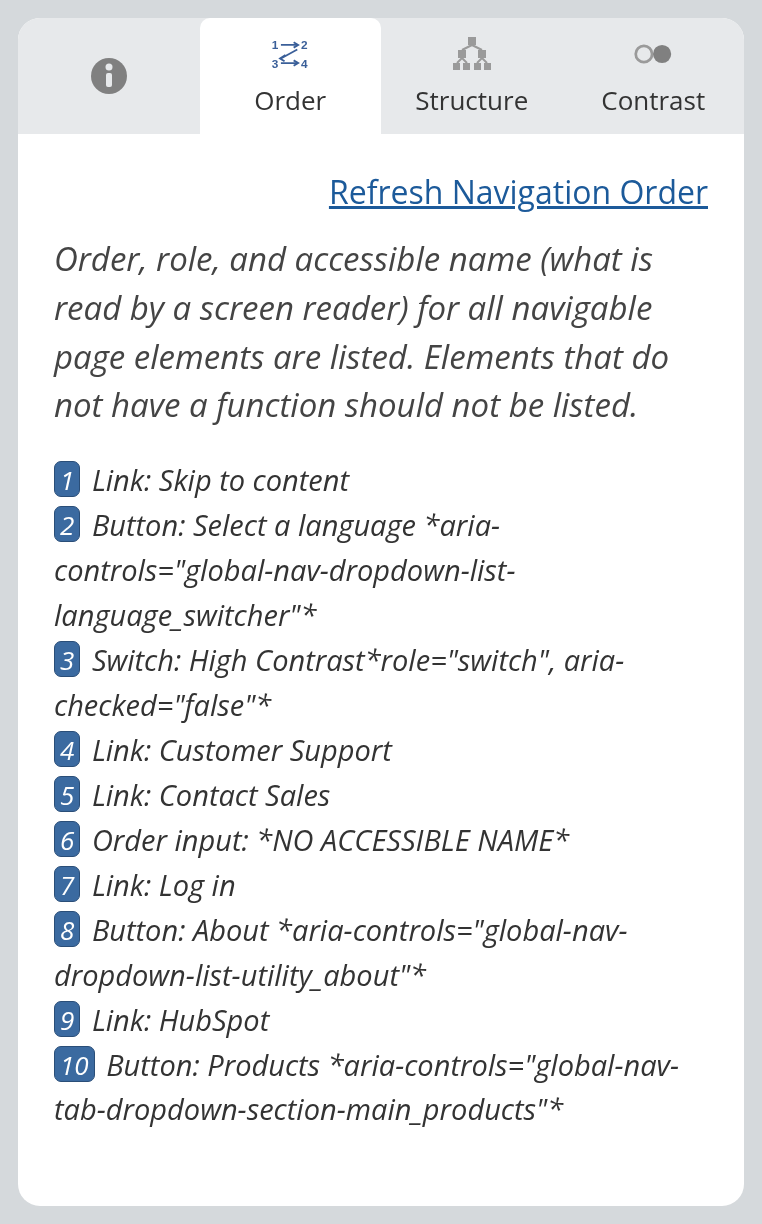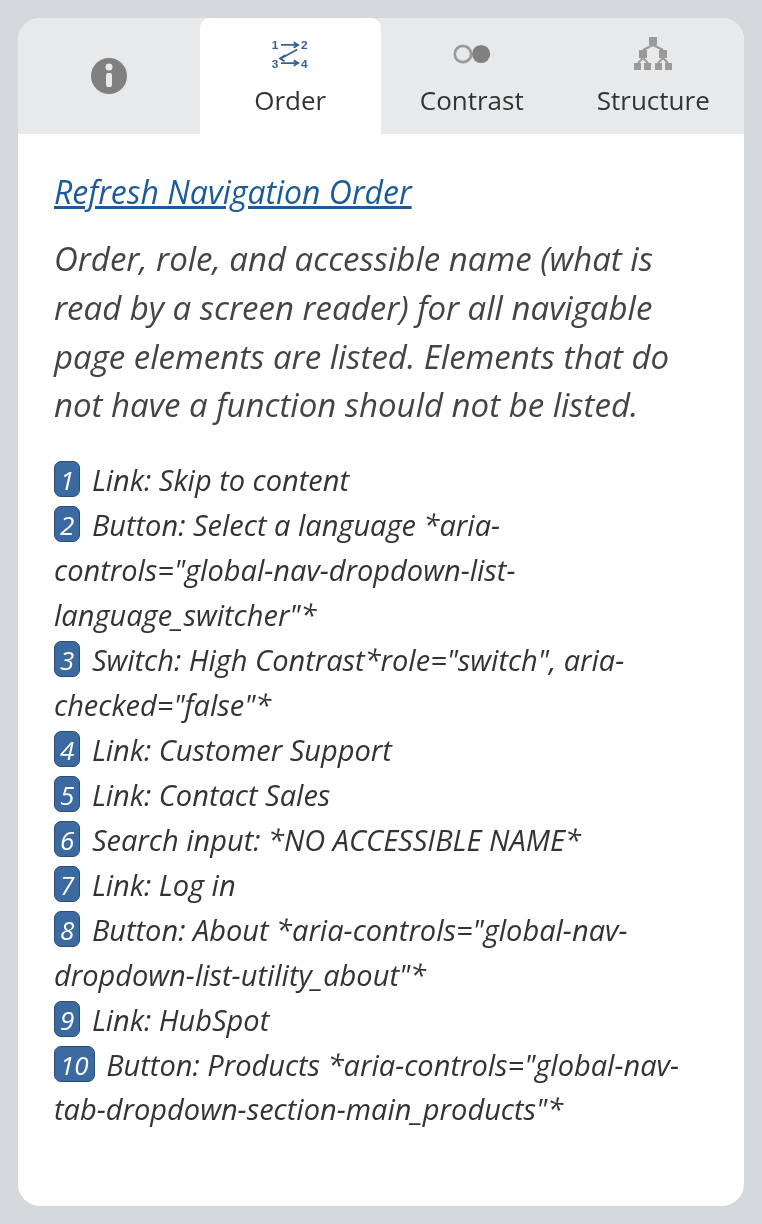--- a/index.html
+++ b/index.html
@@ -57,23 +57,22 @@
   .tab.active svg .stroke { stroke: #3a5f99; }
   .tab.active svg .fill { fill: #3a5f99; }
   
   .content {
     flex: 1;
     padding: 28px 36px 0 36px;
     overflow: hidden;
     color: #333;
   }
   .linkrow {
-    text-align: left;
+    text-align: right;
     margin: 8px 0 14px 0;
-    font-style: italic;
   }
   .linkrow a {
     color: #1c5a9a;
     font-size: 32px;
     text-decoration: underline;
     cursor: pointer;
   }
   .desc {
     font-style: italic;
     font-size: 33px;
@@ -142,30 +141,20 @@
             <line x1="12" y1="27" x2="30" y2="27"></line>
             <polyline points="26,24 31,27 26,30"></polyline>
           </g>
         </svg>
       </span>
       <span>Order</span>
     </div>
 
     <div class="tab">
       <span class="icon">
-        <svg width="44" height="24" viewBox="0 0 44 24">
-          <circle fill="none" stroke="#9a9a9a" stroke-width="3" cx="12" cy="12" r="9"></circle>
-          <circle fill="#808080" cx="32" cy="12" r="10"></circle>
-        </svg>
-      </span>
-      <span>Contrast</span>
-    </div>
-
-    <div class="tab">
-      <span class="icon">
         <svg width="40" height="34" viewBox="0 0 40 34">
           <g class="fill" fill="#9a9a9a">
             <rect x="16" y="0" width="8" height="8"></rect>
             <rect x="6" y="13" width="8" height="8"></rect>
             <rect x="26" y="13" width="8" height="8"></rect>
             <rect x="1" y="26" width="7" height="7"></rect>
             <rect x="11" y="26" width="7" height="7"></rect>
             <rect x="22" y="26" width="7" height="7"></rect>
             <rect x="32" y="26" width="7" height="7"></rect>
           </g>
@@ -175,20 +164,30 @@
             <line x1="10" y1="21" x2="5" y2="26"></line>
             <line x1="10" y1="21" x2="15" y2="26"></line>
             <line x1="30" y1="21" x2="25" y2="26"></line>
             <line x1="30" y1="21" x2="35" y2="26"></line>
           </g>
         </svg>
       </span>
       <span>Structure</span>
     </div>
 
+    <div class="tab">
+      <span class="icon">
+        <svg width="44" height="24" viewBox="0 0 44 24">
+          <circle fill="none" stroke="#9a9a9a" stroke-width="3" cx="12" cy="12" r="9"></circle>
+          <circle fill="#808080" cx="32" cy="12" r="10"></circle>
+        </svg>
+      </span>
+      <span>Contrast</span>
+    </div>
+
   </div>
 
   <div class="content">
 
     <div class="linkrow">
       <a>Refresh Navigation Order</a>
     </div>
 
     <p class="desc">Order, role, and accessible name (what is read by a screen reader) for all navigable page elements are listed. Elements that do not have a function should not be listed.</p>
 
@@ -208,21 +207,21 @@
       <div class="orderitem">
         <span class="badge">4</span>
         <span>Link: Customer Support</span>
       </div>
       <div class="orderitem">
         <span class="badge">5</span>
         <span>Link: Contact Sales</span>
       </div>
       <div class="orderitem">
         <span class="badge">6</span>
-        <span>Search input: *NO ACCESSIBLE NAME*</span>
+        <span>Order input: *NO ACCESSIBLE NAME*</span>
       </div>
       <div class="orderitem">
         <span class="badge">7</span>
         <span>Link: Log in</span>
       </div>
       <div class="orderitem">
         <span class="badge">8</span>
         <span>Button: About *aria-controls="global-nav-dropdown-list-utility_about"*</span>
       </div>
       <div class="orderitem">

